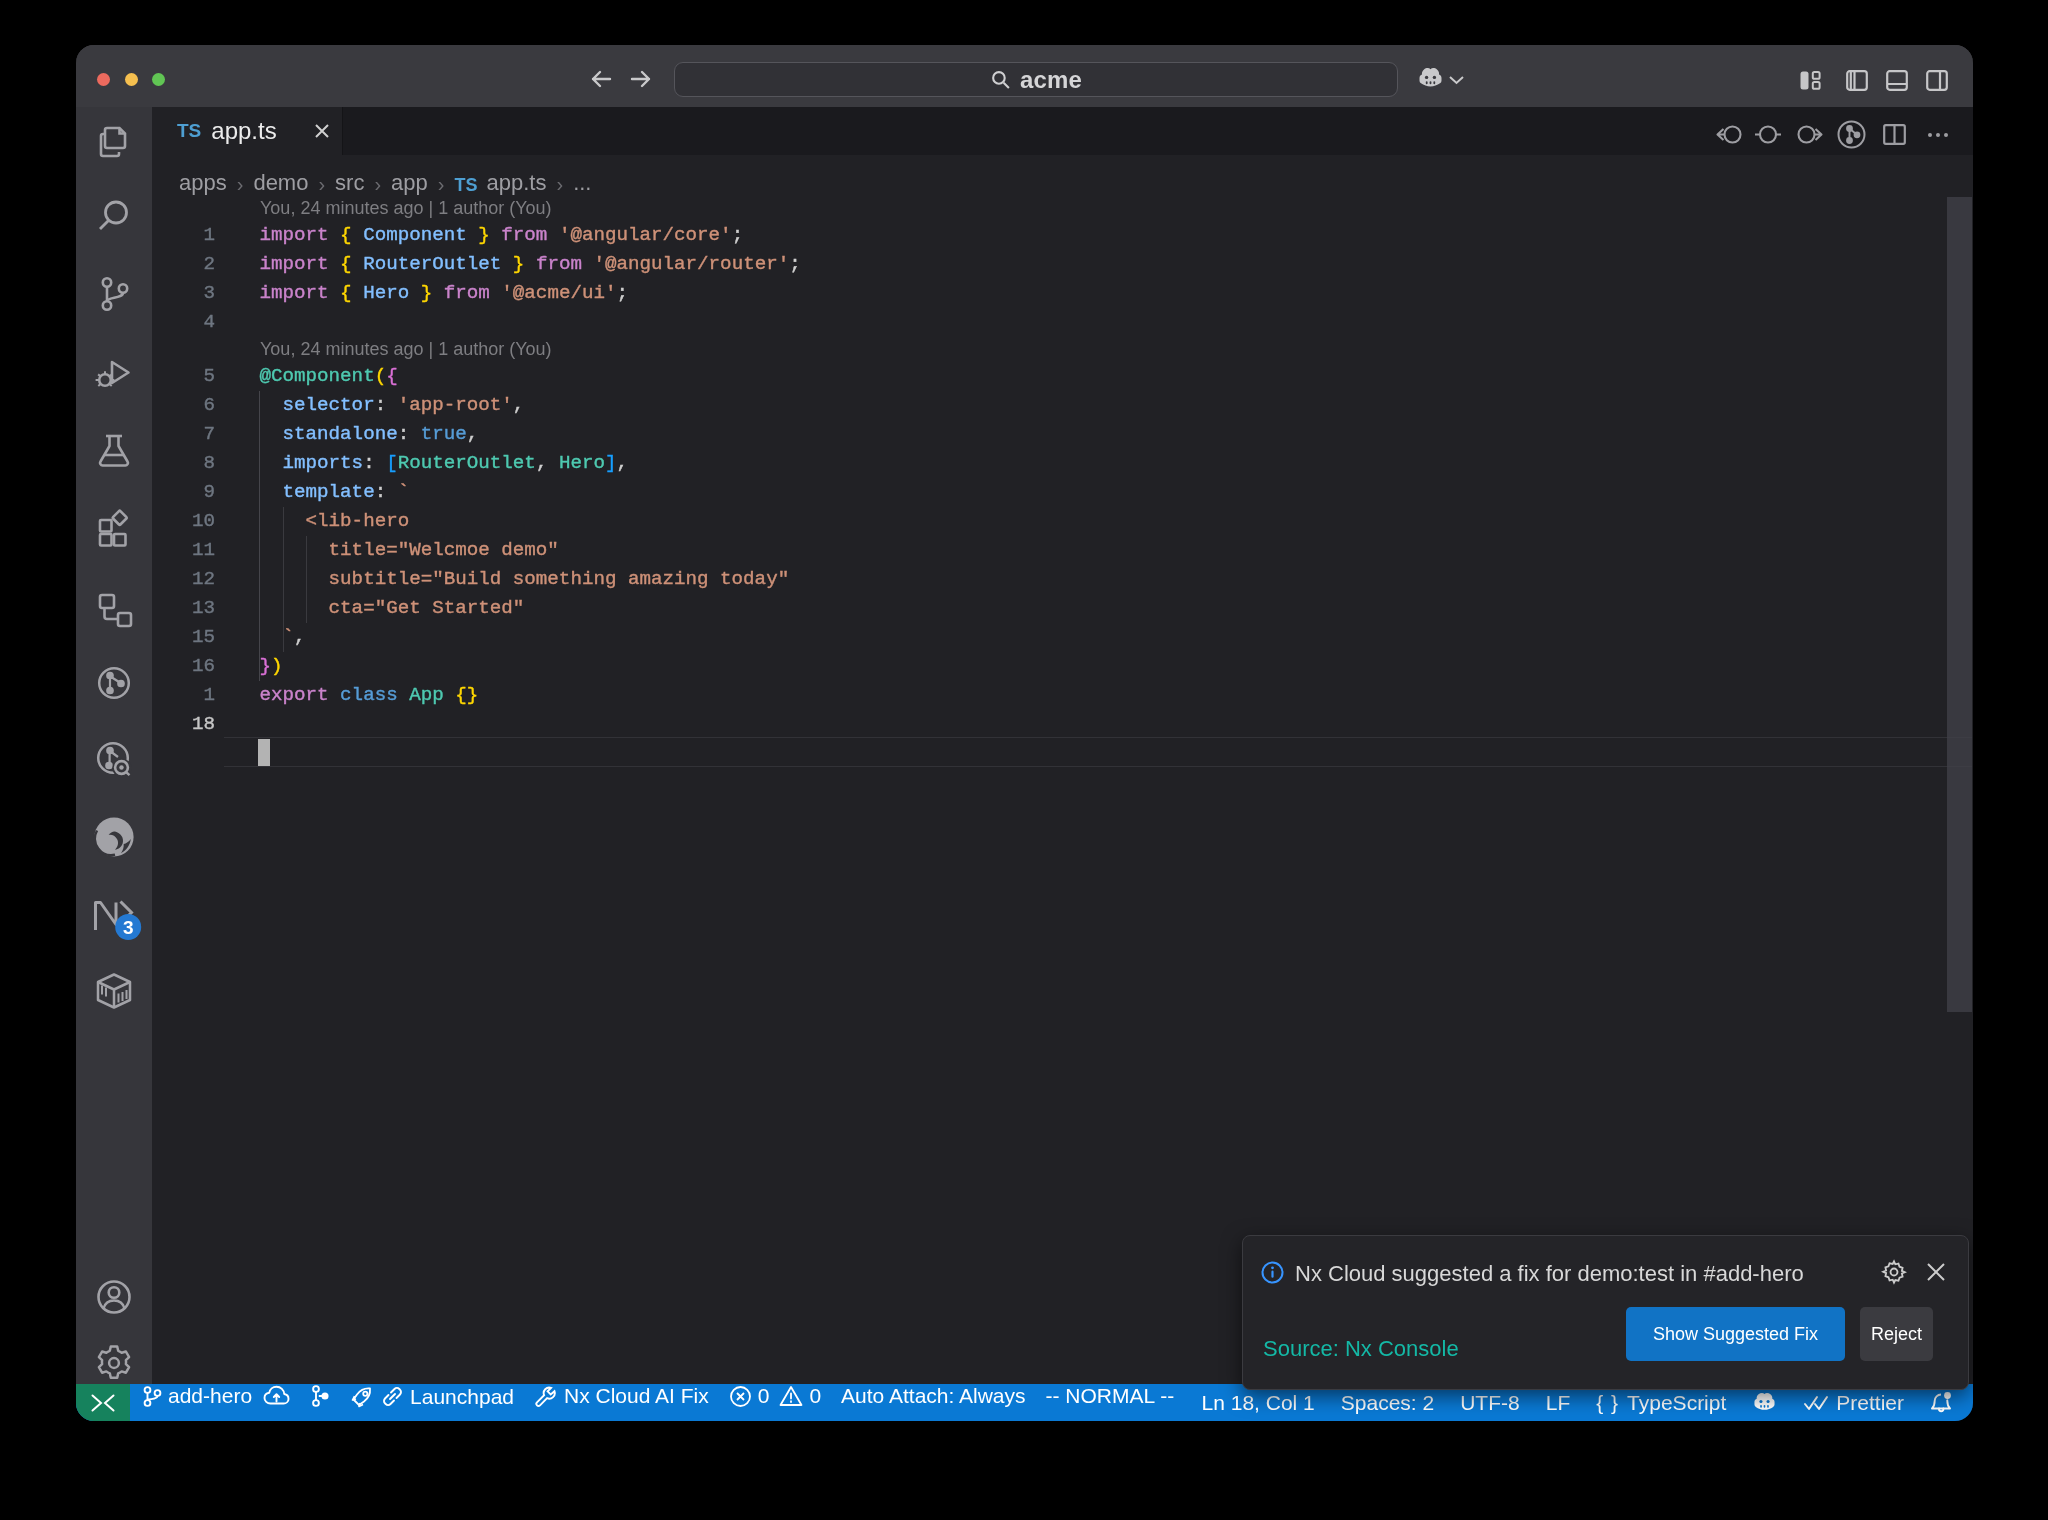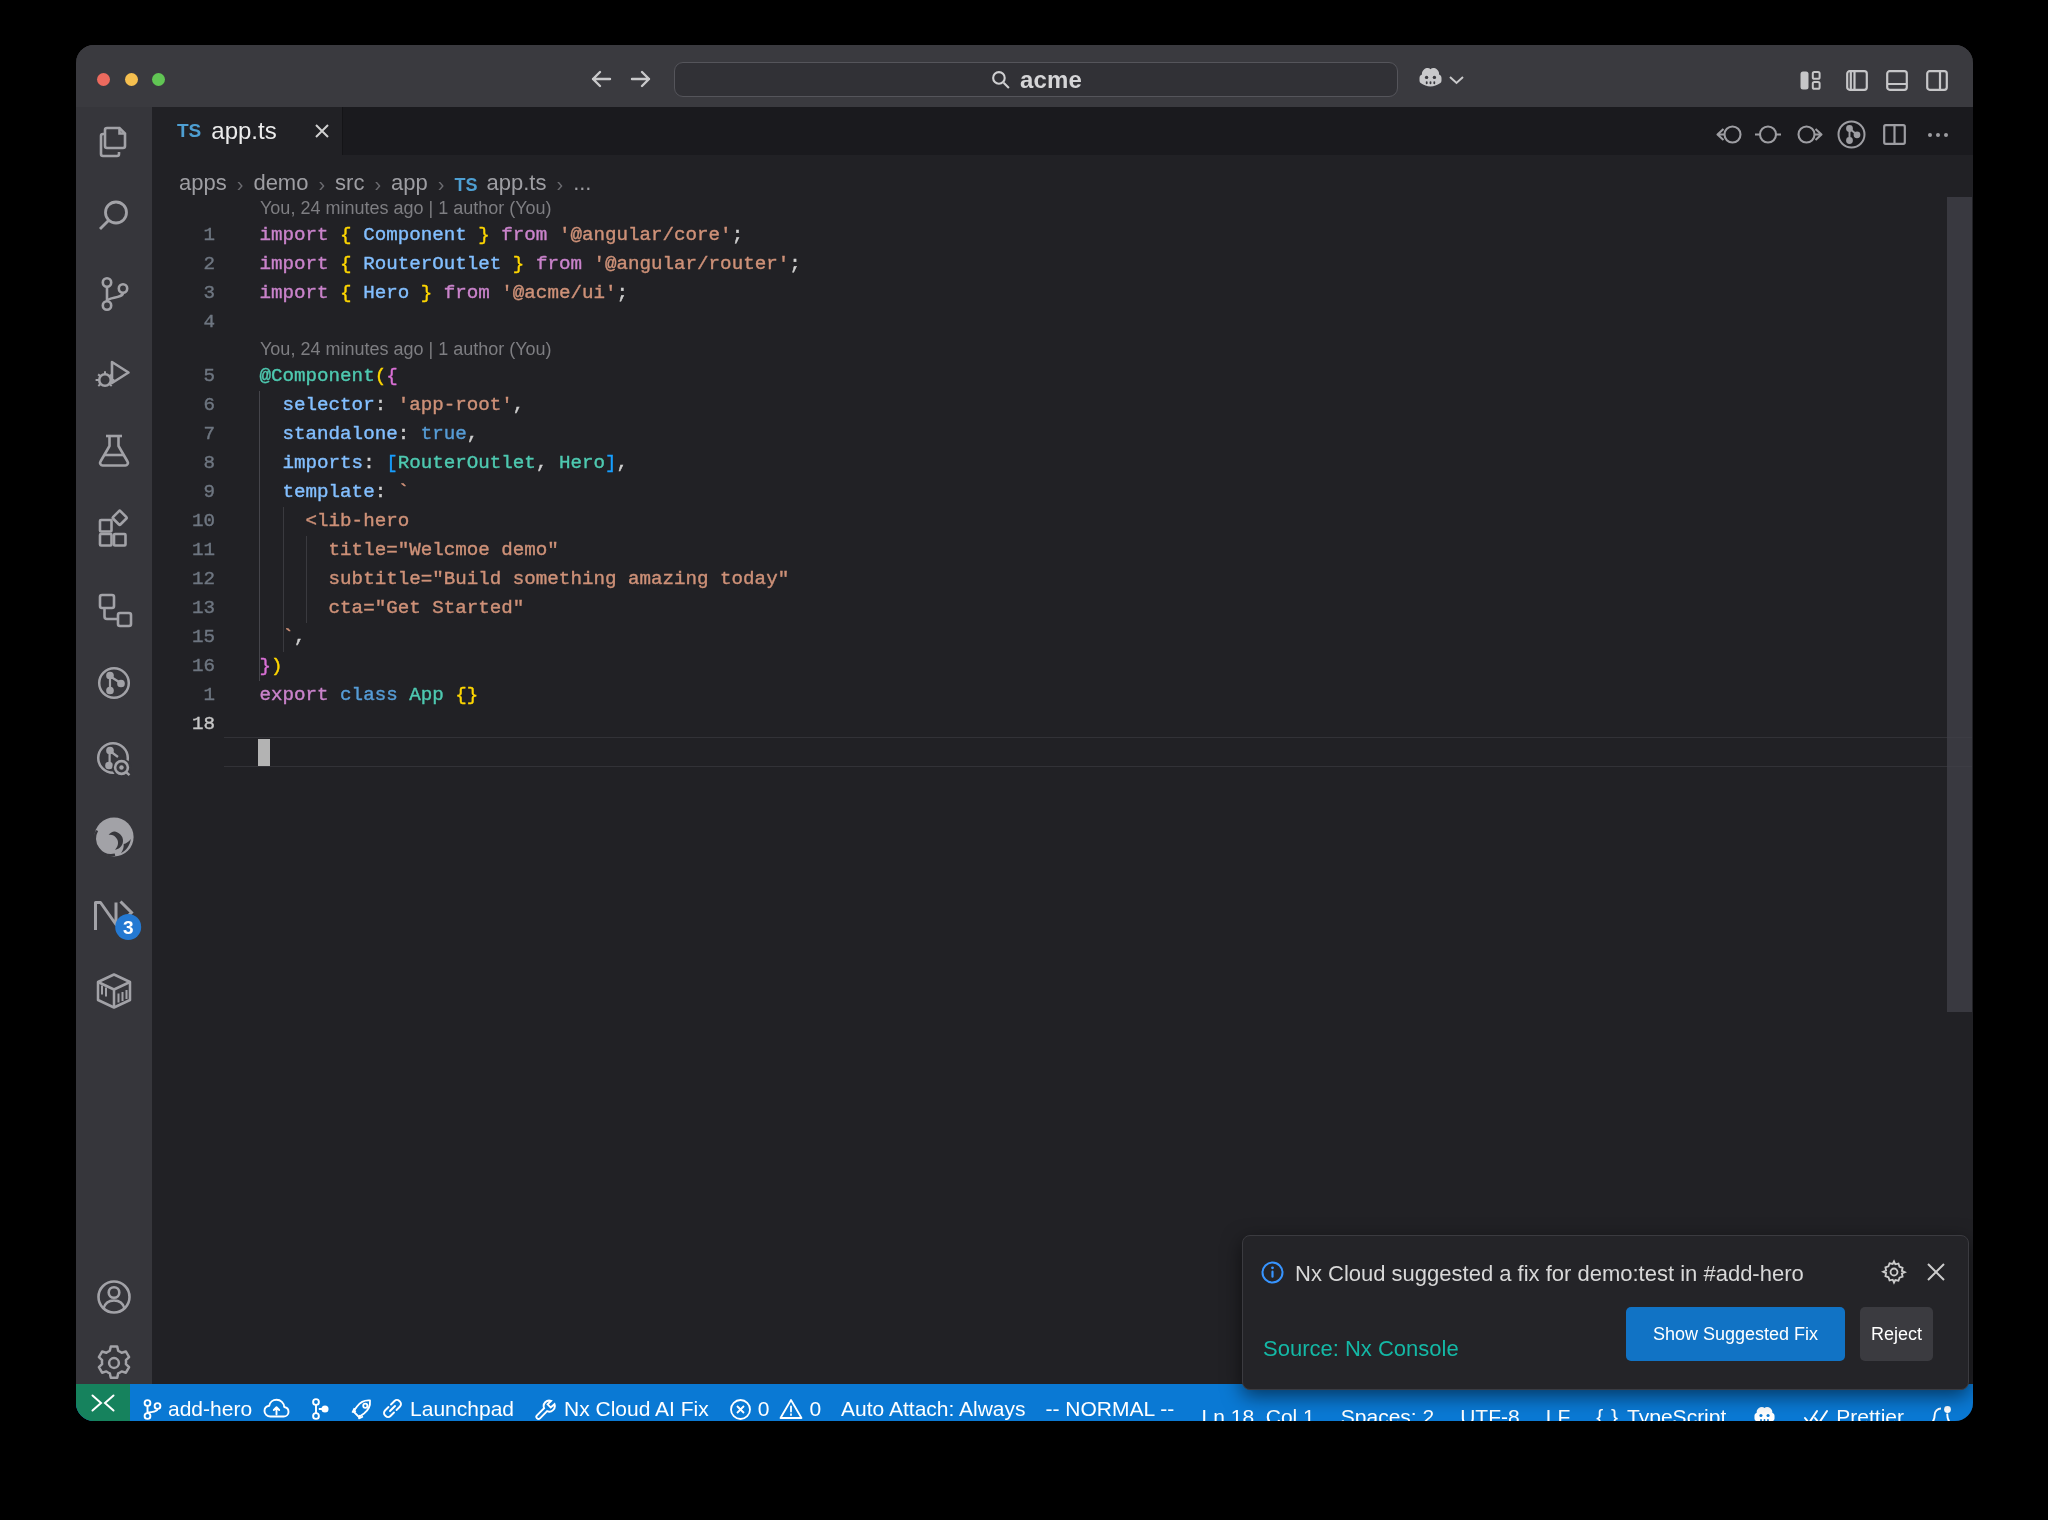--- a/index.html
+++ b/index.html
@@ -55,22 +55,22 @@
   .cl  { color:#4EC9B0; }
   .pn  { color:#cfcfcf; }
   .b1  { color:#FFD700; }
   .b2  { color:#DA70D6; }
   .b3  { color:#179FFF; }
   
   .statusbar { position:absolute; left:0; bottom:0; width:100%; height:37px; background:#0a79d4;
                color:#fff; font-size:21px; }
   .remote { position:absolute; left:0; top:0; width:54px; height:37px; background:#16825d;
             display:flex; align-items:center; justify-content:center; }
-  .sb-left { position:absolute; left:66px; top:0; height:37px; display:flex; align-items:flex-end; gap:20px; }
-  .sb-right { position:absolute; right:20px; top:14px; height:37px; display:flex; align-items:center; gap:26px; }
+  .sb-left { position:absolute; left:66px; top:0; height:37px; display:flex; align-items:flex-start; gap:20px; }
+  .sb-right { position:absolute; right:20px; top:0; height:37px; display:flex; align-items:center; gap:26px; }
   .sbi { display:flex; align-items:center; gap:7px; }
   
   .toast { position:absolute; left:1159px; top:1190px; width:727px; height:155px;
            background:#242428; border:1px solid #3b3b40; border-radius:8px;
            box-shadow:0 6px 20px rgba(0,0,0,.55);margin-left:7px; }
   .toast .title { position:absolute; left:52px; top:25px; font-size:22px; color:#d8d8d8; }
   .btn { position:absolute; top:71px; height:54px; border-radius:5px; font-size:18px; white-space:nowrap;
          display:flex; align-items:center; justify-content:center; color:#fff; }
   .btn.primary { left:383px; width:219px; background:#1173c5; }
   .btn.secondary { left:617px; width:73px; background:#3b3b40; }

